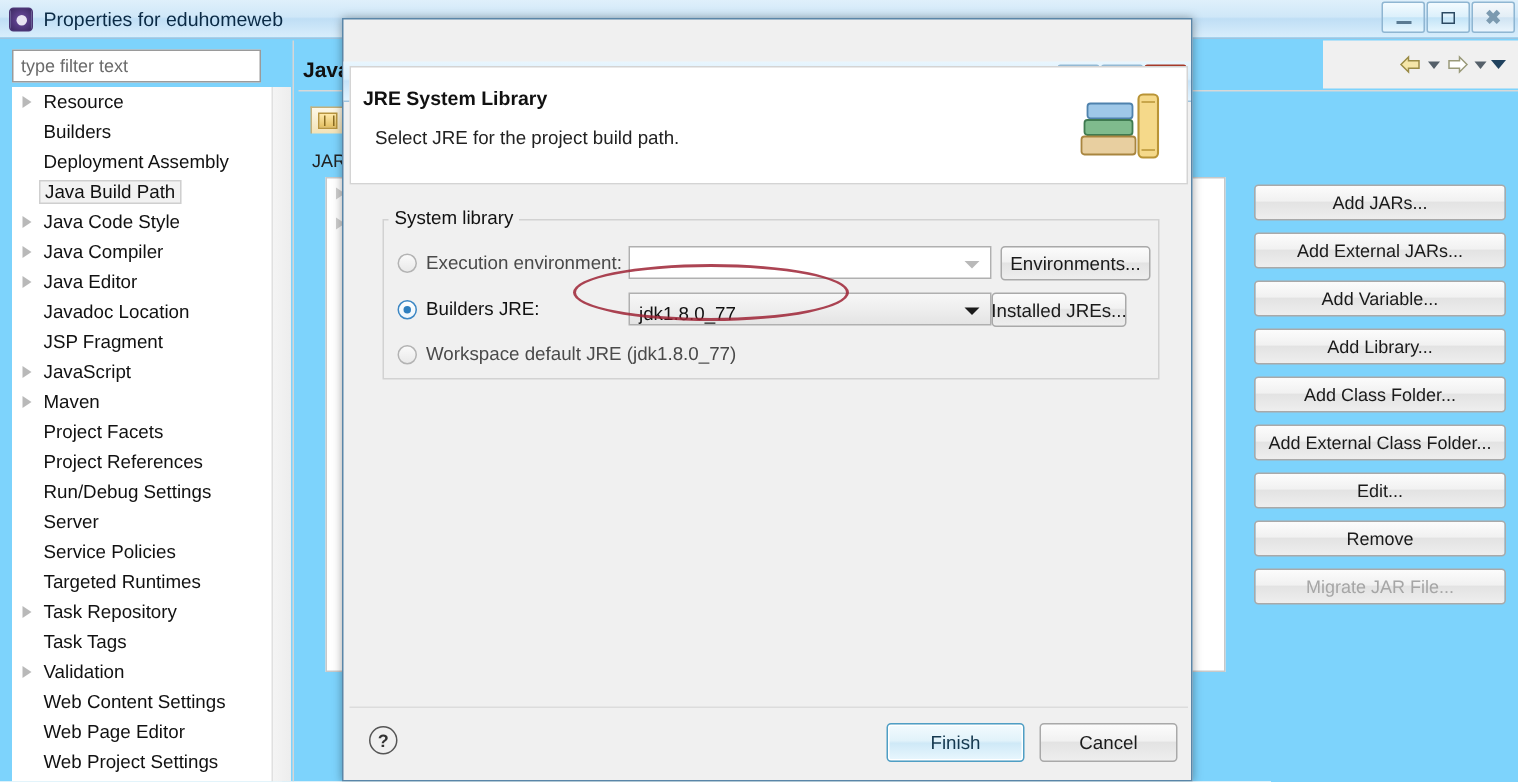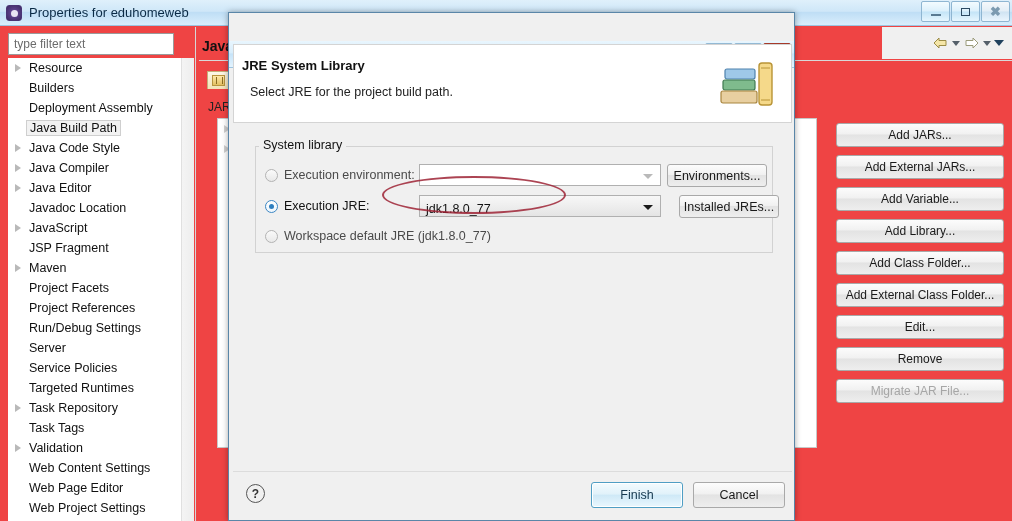--- a/index.html
+++ b/index.html
@@ -9,21 +9,21 @@
     overflow: hidden;
     font-family: "Liberation Sans", sans-serif;
     font-size: 12px;
     color: #000;
   }
   #root { position: relative; width: 1012px; height: 521px; background: #fff; }
 
   
   #props-window {
     position: absolute; left: 0; top: 0; width: 1012px; height: 521px;
-    background: #ef4444;
+    background: #7dd3fc;
   }
   #props-titlebar {
     position: absolute; left: 0; top: 0; width: 1012px; height: 26px;
     background: linear-gradient(to bottom, #dff0fb 0%, #cfe7f8 45%, #bfdef5 50%, #d9eefc 100%);
     border-bottom: 1px solid #9dc4e0;
     display: flex; align-items: center; padding-left: 6px;
   }
   #props-title-text {
     font-size: 13px; color: #0a2a45; margin-left: 7px; white-space: nowrap;
   }
@@ -344,28 +344,28 @@
           <span class="tw">
             <span class="arrow"></span>
           </span>
           <span class="tree-label">Java Editor</span>
         </div>
         <div class="tree-item">
           <span class="tw"></span>
           <span class="tree-label">Javadoc Location</span>
         </div>
         <div class="tree-item">
+          <span class="tw"></span>
+          <span class="tree-label">JSP Fragment</span>
+        </div>
+        <div class="tree-item">
           <span class="tw">
             <span class="arrow"></span>
           </span>
           <span class="tree-label">JavaScript</span>
-        </div>
-        <div class="tree-item">
-          <span class="tw"></span>
-          <span class="tree-label">JSP Fragment</span>
         </div>
         <div class="tree-item">
           <span class="tw">
             <span class="arrow"></span>
           </span>
           <span class="tree-label">Maven</span>
         </div>
         <div class="tree-item">
           <span class="tw"></span>
           <span class="tree-label">Project Facets</span>
@@ -491,27 +491,27 @@
         <span class="radio-label dim">Execution environment:</span>
       </div>
       <div class="combo empty" style="left:186px; top:40px; width:242px;">
         <span></span>
         <span class="cb-arrow"></span>
       </div>
       <div class="dlg-btn" style="left:434px; top:40px; width:100px;">Environments...</div>
 
       <div class="radio-row" style="left:32px; top:71px;">
         <span class="radio checked"></span>
-        <span class="radio-label">Execution JRE:</span>
+        <span class="radio-label">Builders JRE:</span>
       </div>
       <div class="combo filled" style="left:186px; top:71px; width:242px;">
         <span>jdk1.8.0_77</span>
         <span class="cb-arrow"></span>
       </div>
-      <div class="dlg-btn" style="left:446px; top:71px; width:100px;">Installed JREs...</div>
+      <div class="dlg-btn" style="left:428px; top:71px; width:90px;">Installed JREs...</div>
 
       <div class="radio-row" style="left:32px; top:101px;">
         <span class="radio"></span>
         <span class="radio-label dim">Workspace default JRE (jdk1.8.0_77)</span>
       </div>
     </div>
 
     <div id="dlg-footer">
       <div id="help-icon">?</div>
       <div id="finish-btn">Finish</div>

